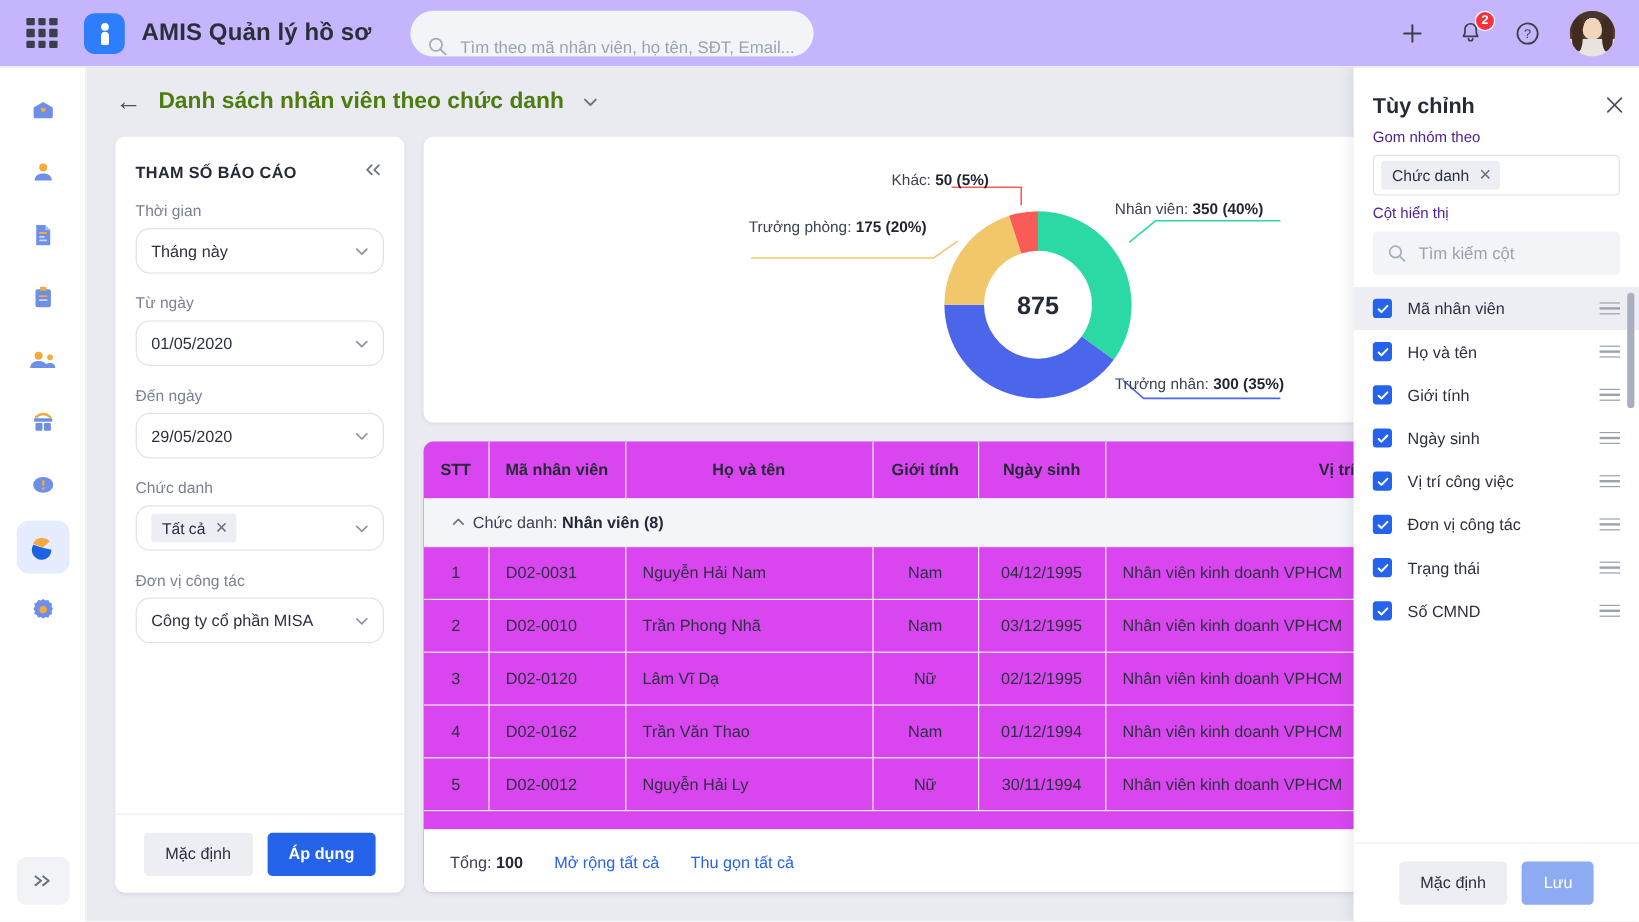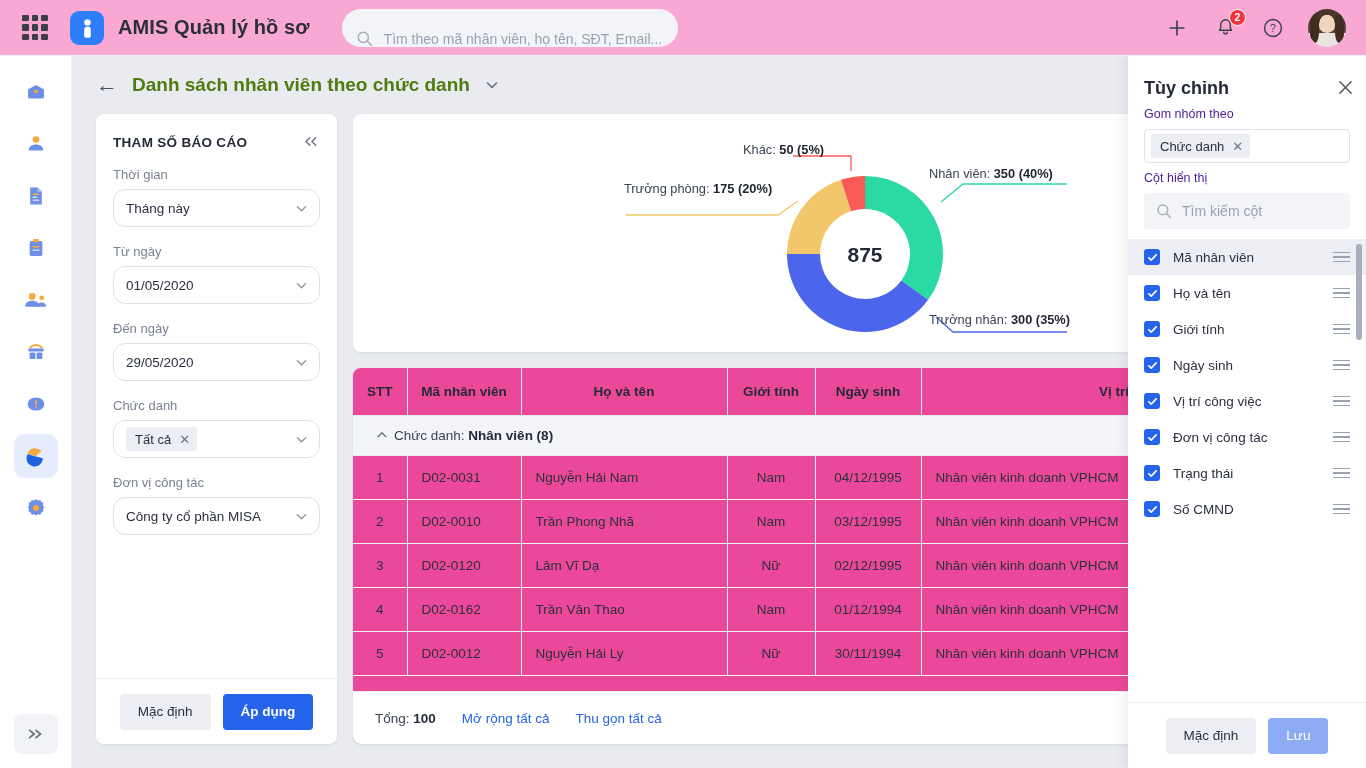--- a/index.html
+++ b/index.html
@@ -8,21 +8,21 @@
     width: 1366px; height: 768px;
     font-family: "Liberation Sans", "DejaVu Sans", sans-serif;
     background: #ffffff; overflow: hidden;
     -webkit-font-smoothing: antialiased;
   }
   #app { position: relative; width: 1366px; height: 768px; }
 
   
   .topbar {
     position: absolute; top: 0; left: 0; width: 1366px; height: 56px;
-    background: #f9a8d4; display: flex; align-items: center;
+    background: #c4b5fd; display: flex; align-items: center;
     border-bottom: 1px solid #eceef3; z-index: 40;
   }
   .grid-icon { margin-left: 22px; width: 26px; height: 26px;
     display: grid; grid-template-columns: repeat(3,1fr); grid-template-rows: repeat(3,1fr);
     gap: 3px; cursor: pointer; }
   .grid-icon i { background: #3b3f4c; border-radius: 1px; display: block; }
   .brand-logo { margin-left: 22px; width: 34px; height: 34px; border-radius: 9px;
     background: #2e7dfa; display: flex; align-items: center; justify-content: center; }
   .brand-title { margin-left: 14px; font-size: 20px; font-weight: bold; color: #2c2f3a;
     letter-spacing: .1px; white-space: nowrap; }
@@ -93,21 +93,21 @@
   .btn { height: 36px; border-radius: 4px; border: none; font-size: 13.5px;
     padding: 0 18px; cursor: pointer; font-family: inherit; }
   .btn-default { background: #eceef3; color: #2b3040; }
   .btn-primary { background: #2563eb; color: #fff; font-weight: bold; }
   .btn-primary-disabled { background: #8cabf2; color: #fff; }
 
   
   .content { flex: 1; min-width: 0; display: flex; flex-direction: column; gap: 16px; }
   .chart-card { height: 238px; background: #fff; border-radius: 8px; position: relative;
     box-shadow: 0 1px 3px rgba(32,40,60,.07); overflow: hidden; }
-  .table-card { height: 376px; background: #ec4899; border-radius: 8px; position: relative;
+  .table-card { height: 376px; background: #d946ef; border-radius: 8px; position: relative;
     box-shadow: 0 1px 3px rgba(32,40,60,.07); overflow: hidden; }
 
   table.grid { width: 1020px; border-collapse: collapse; table-layout: fixed; }
   table.grid th { height: 47px; font-size: 13.5px; font-weight: bold; color: #252a38;
     border-bottom: 1px solid #e7e9ef; border-right: 1px solid #e7e9ef;
     text-align: center; padding: 0 8px; white-space: nowrap; }
   table.grid td { height: 44px; font-size: 13.5px; color: #2b3040;
     border-bottom: 1px solid #eef0f4; border-right: 1px solid #eef0f4;
     padding: 0 14px; white-space: nowrap; overflow: hidden; text-overflow: ellipsis; }
   td.c-stt { text-align: center; }

